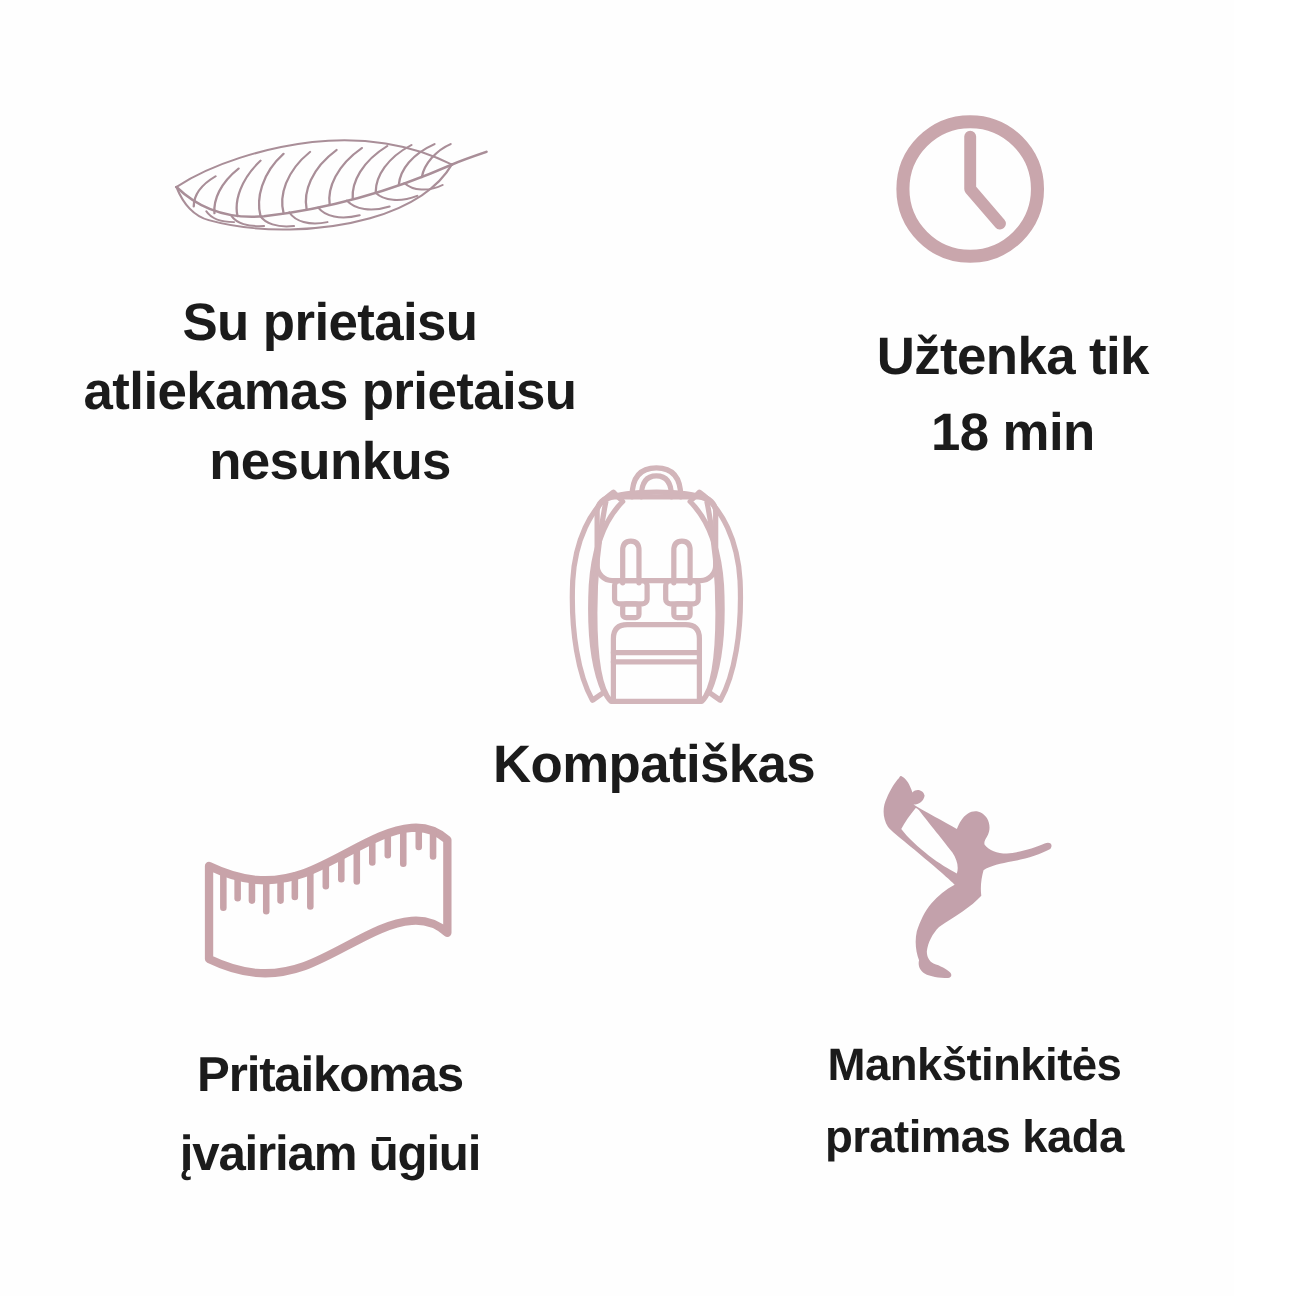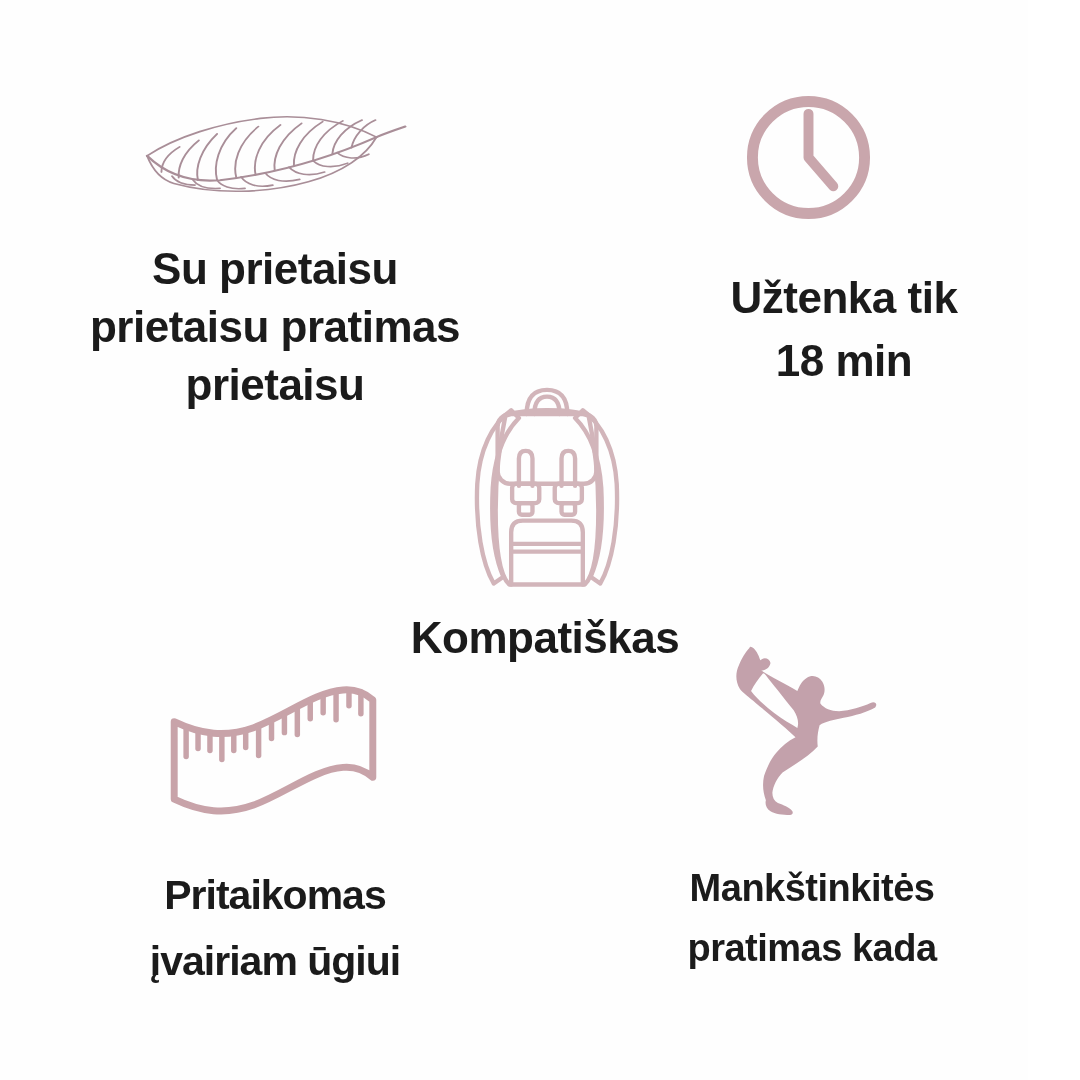--- a/index.html
+++ b/index.html
@@ -54,22 +54,22 @@
     <path d="M122,102 C127,111 139,116 155,112"></path>
     <path d="M147,97 C153,106 166,110 183,105"></path>
     <path d="M172,90 C179,99 193,102 209,96"></path>
     <path d="M197,82 C204,90 218,92 233,85"></path>
     <path d="M222,72 C229,80 243,81 255,74"></path>
     <path d="M72,106 C76,113 86,117 100,116"></path>
     <path d="M50,101 C54,108 62,112 74,112"></path>
   </svg>
   <div class="caption cap-a">
     <div>Su prietaisu</div>
-    <div>prietaisu pratimas</div>
-    <div>prietaisu</div>
+    <div>atliekamas prietaisu</div>
+    <div>nesunkus</div>
   </div>
 
   <svg class="icon ic-clock" viewBox="0 0 130 130" fill="none" stroke="var(--clock)">
     <circle cx="65" cy="65" r="56.5" stroke-width="11"></circle>
     <path d="M65,21 L65,65 L90,94" stroke-width="10" stroke-linecap="round" stroke-linejoin="round"></path>
   </svg>
   <div class="caption cap-b">
     <div>Užtenka tik</div>
     <div>18 min</div>
   </div>

